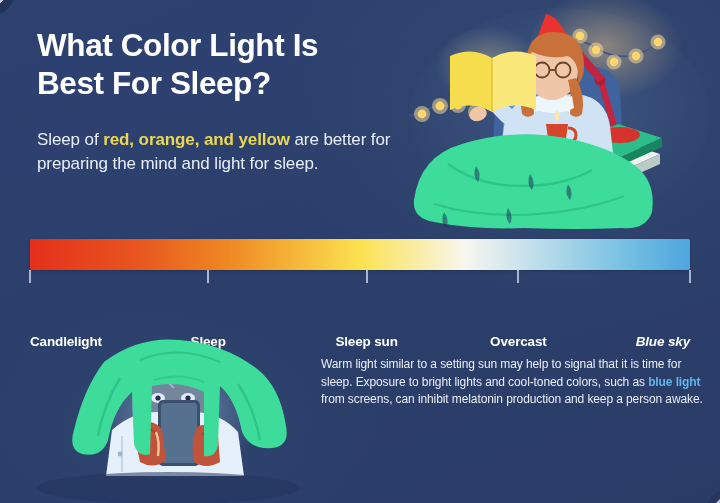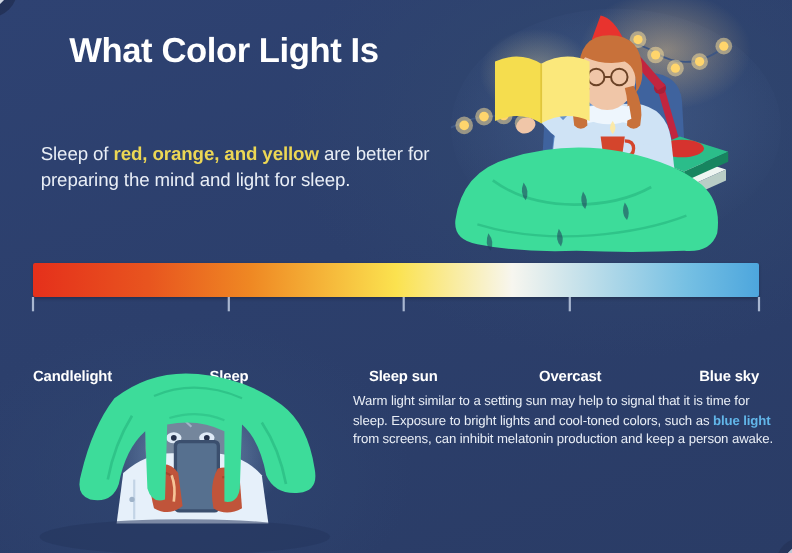--- a/index.html
+++ b/index.html
@@ -46,21 +46,20 @@
   .headline {
     position: absolute;
     left: 37px;
     top: 26px;
     width: 360px;
     color: #ffffff;
     font-size: 31.5px;
     font-weight: bold;
     line-height: 1.22;
     letter-spacing: -0.4px;
-    margin-left: 26px;
   }
 
   .subhead {
     position: absolute;
     left: 37px;
     top: 128px;
     width: 372px;
     color: #e9eef6;
     font-size: 17px;
     line-height: 1.44;
@@ -117,21 +116,21 @@
     top: 0;
     color: #ffffff;
     font-size: 13.5px;
     font-weight: bold;
     white-space: nowrap;
     transform: translateX(-50%);
     letter-spacing: -0.15px;
     margin-top: 48px;
   }
   .scale-label.edge-left  { transform: translateX(0); }
-  .scale-label.edge-right { transform: translateX(-100%); }
+  .scale-label.edge-right { transform: translateX(-100%); font-style: italic; }
 
   
   .body-copy {
     position: absolute;
     left: 321px;
     top: 356px;
     width: 382px;
     color: #e9eef6;
     font-size: 12px;
     line-height: 1.47;
@@ -287,20 +286,21 @@
           <path d="M168 180 q6 8 2 16 q-6 -6 -2 -16"></path>
           <path d="M44 208 q6 8 2 16 q-6 -6 -2 -16"></path>
           <path d="M108 204 q6 8 2 16 q-6 -6 -2 -16"></path>
         </g>
       </g>
     </svg>
   </div>
 
   <h1 class="headline">
     <span>What Color Light Is</span><br>
+    <span>Best For Sleep?</span>
   </h1>
 
   <p class="subhead">
     <span>Sleep of </span><span class="hl-warm">red, orange, and yellow</span><span> are better for preparing the mind and light for sleep.</span>
   </p>
 
   <div class="scale-wrap">
     <div class="scale-bar" id="scale-bar" style="background: linear-gradient(to right, rgb(229, 48, 27) 0%, rgb(232, 85, 31) 16%, rgb(239, 136, 35) 30%, rgb(251, 226, 79) 50%, rgb(247, 246, 239) 66%, rgb(118, 192, 227) 90%, rgb(77, 166, 221) 100%);"></div>
     <div class="ticks" id="ticks">
         <div class="tick" style="left: 0%;"></div>

